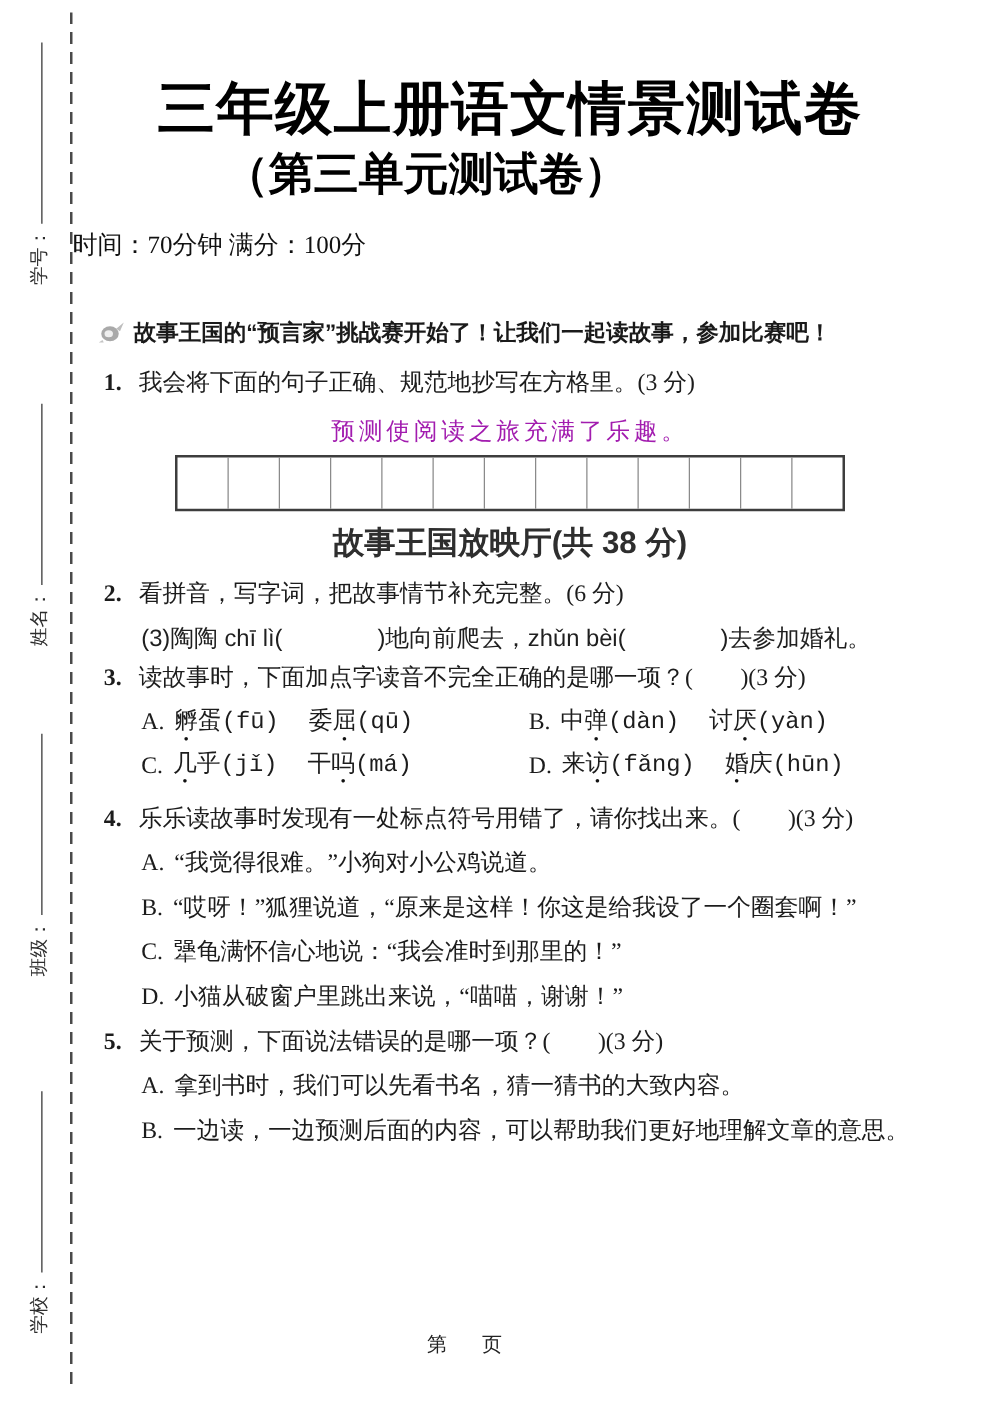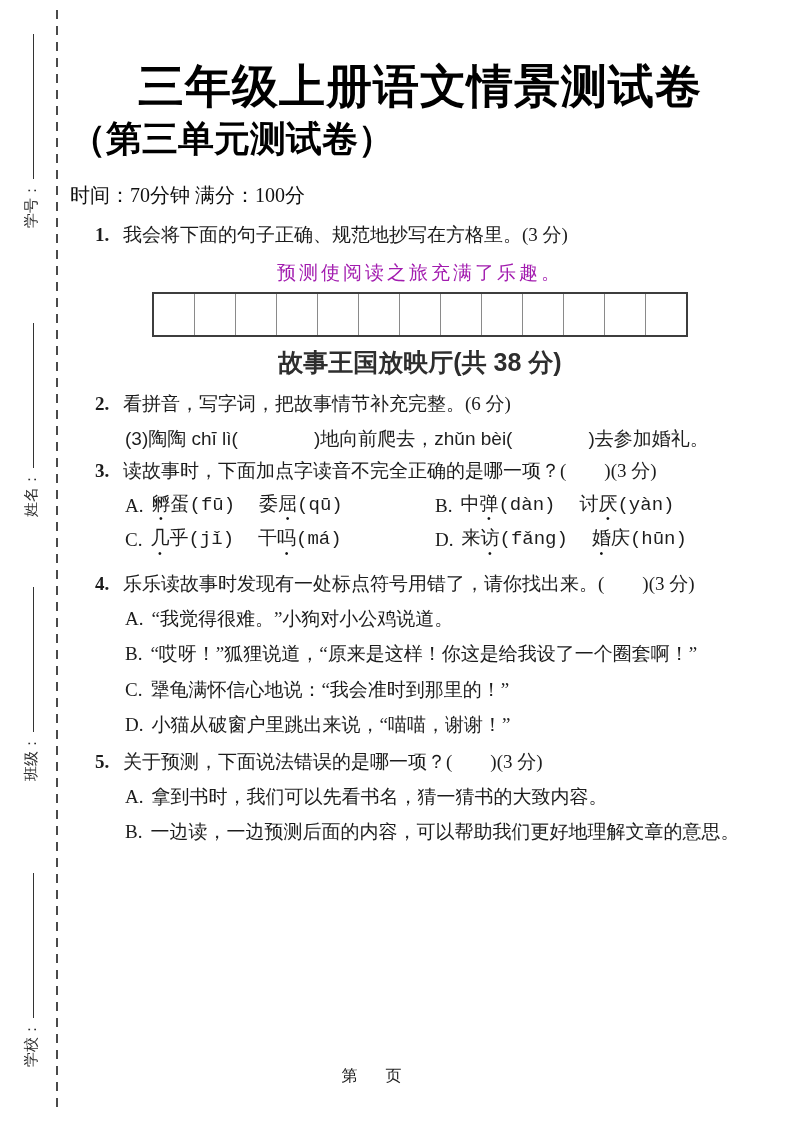--- a/index.html
+++ b/index.html
@@ -20,28 +20,28 @@
     font-family:"Liberation Sans", sans-serif; font-size:15px; color:#2c2c2c;
     white-space:nowrap;
   }
   .field-group { display:flex; align-items:center; }
   .g-school { margin-left:55px; }
   .g-class  { margin-left:92px; }
   .g-name   { margin-left:70px; }
   .g-id     { margin-left:95px; }
   .blank-line { display:inline-block; width:145px; height:1px; border-bottom:1.6px solid #333; margin-left:4px; transform:translateY(2px); }
   
-  .content { position:absolute; left:70px; top:0; width:700px; }
+  .content { position:absolute; left:58px; top:0; width:700px; }
   .page-title {
     margin-top:60px; text-align:center;
     font-family:"Liberation Sans", sans-serif; font-weight:bold;
     font-size:46px; line-height:1.15; letter-spacing:1px; color:#000;
   }
   .page-subtitle {
-    margin-top:4px; text-align:left; margin-right:134px;
+    margin-top:4px; text-align:center; margin-right:134px;
     font-family:"Liberation Sans", sans-serif; font-weight:bold;
     font-size:36px; line-height:1.2; color:#000;
   }
   .exam-meta { margin-top:22px; padding-right:14px; font-size:20px; color:#111; }
   .intro-row { margin-top:46px; padding-left:20px; display:flex; align-items:flex-start; gap:7px;
     font-family:"Liberation Sans", sans-serif; font-weight:bold; font-size:18px; line-height:1.3; color:#1a1a1a; }
   .deco-icon { flex:0 0 auto; margin-top:2px; }
   .section-title {
     text-align:center; font-family:"Liberation Sans", sans-serif; font-weight:bold;
     font-size:25px; line-height:1.2; color:#2e2e2e;
@@ -106,20 +106,31 @@
     <span class="blank-line"></span>
   </div>
 </div>
 
 <div class="content">
 
   <div class="page-title">三年级上册语文情景测试卷</div>
   <div class="page-subtitle">（第三单元测试卷）</div>
   <div class="exam-meta">时间：70分钟 满分：100分</div>
 
+  <div class="intro-row">
+    <span class="deco-icon">
+      <svg width="22" height="18" viewBox="0 0 22 18">
+        <ellipse cx="10" cy="10" rx="7" ry="6" fill="#a9a9a9"></ellipse>
+        <ellipse cx="9" cy="10" rx="3.4" ry="2.8" fill="#efefef"></ellipse>
+        <path d="M15 6 L21 1 L18 8 Z" fill="#bdbdbd"></path>
+        <path d="M4 15 L1 17 L5 17 Z" fill="#c4c4c4"></path>
+      </svg>
+    </span>
+    <span class="intro-text">故事王国的“预言家”挑战赛开始了！让我们一起读故事，参加比赛吧！</span>
+  </div>
 
 
   <div class="q-stem mt-q1">
     <span class="q-num">1.</span>
     <span class="stem-text">我会将下面的句子正确、规范地抄写在方格里。(3 分)</span>
   </div>
   <div class="copy-sentence">预测使阅读之旅充满了乐趣。</div>
   <div class="copy-grid">
       <div class="grid-cell"></div>
       <div class="grid-cell"></div>

